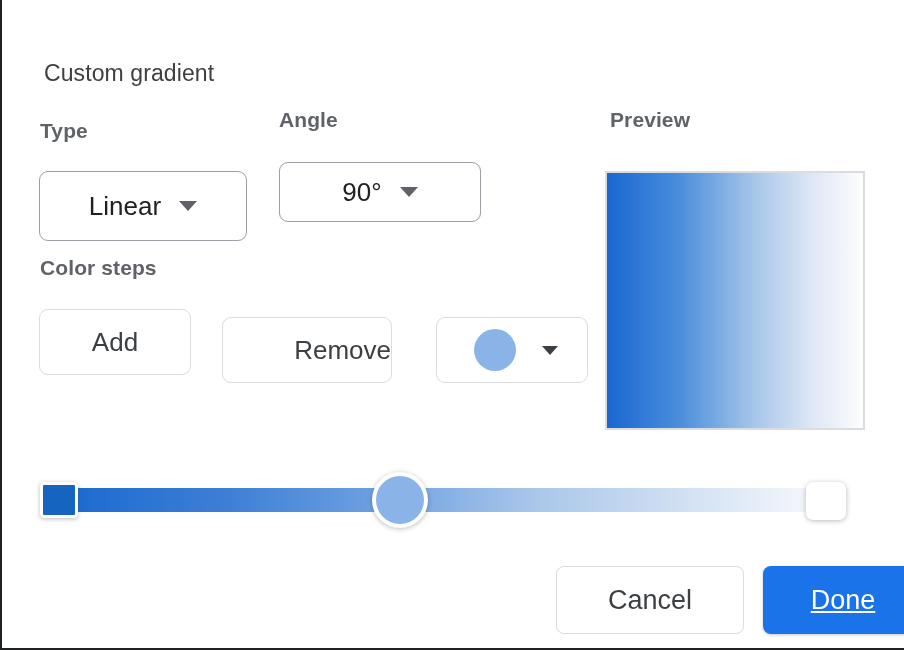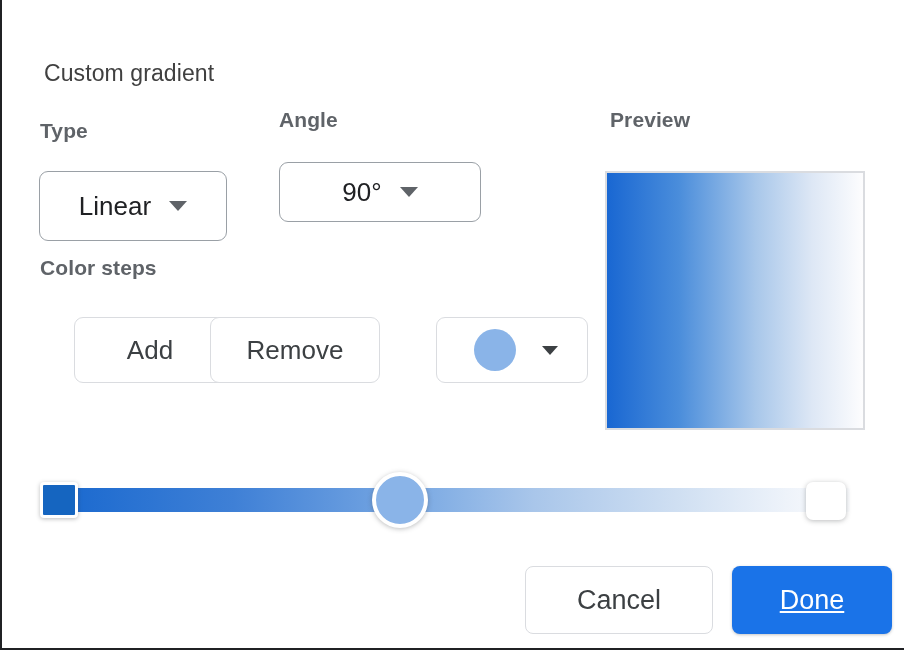--- a/index.html
+++ b/index.html
@@ -55,21 +55,21 @@
     box-sizing: border-box;
     background: #ffffff;
     border: 1px solid #9aa0a6;
     border-radius: 9px;
     display: flex;
     align-items: center;
     justify-content: center;
     gap: 18px;
     cursor: pointer;
   }
-  #select-type  { left: 37px;  top: 171px; width: 188px; height: 70px; }
+  #select-type  { left: 37px;  top: 171px; width: 208px; height: 70px; }
   #select-angle { left: 277px; top: 162px; width: 202px; height: 60px; }
   .select-value {
     font-size: 26px;
     color: #202124;
     white-space: nowrap;
   }
   .caret {
     width: 0;
     height: 0;
     border-left: 9px solid transparent;
@@ -82,22 +82,22 @@
     position: absolute;
     box-sizing: border-box;
     background: #ffffff;
     border: 1px solid #dadce0;
     border-radius: 9px;
     display: flex;
     align-items: center;
     justify-content: center;
     cursor: pointer;
   }
-  #btn-add    { left: 37px;  top: 317px; width: 152px; height: 66px; margin-left: 35px; }
-  #btn-remove { left: 208px; top: 317px; width: 170px; height: 66px; }
+  #btn-add    { left: 37px;  top: 309px; width: 152px; height: 66px; }
+  #btn-remove { left: 220px; top: 317px; width: 170px; height: 66px; justify-content: flex-end; }
   #btn-swatch { left: 434px; top: 317px; width: 152px; height: 66px; gap: 26px; }
   .flat-button-label {
     font-size: 26px;
     color: #3c4043;
     white-space: nowrap;
   }
   .swatch-circle {
     width: 42px;
     height: 42px;
     border-radius: 50%;
@@ -188,20 +188,21 @@
   .footer-button {
     position: absolute;
     box-sizing: border-box;
     border-radius: 8px;
     display: flex;
     align-items: center;
     justify-content: center;
     cursor: pointer;
     font-size: 27px;
     white-space: nowrap;
+    margin-left: 31px;
   }
   #btn-cancel {
     left: 523px;
     top: 8px;
     width: 188px;
     height: 68px;
     background: #ffffff;
     border: 1px solid #dadce0;
     color: #3c4043;
   }

